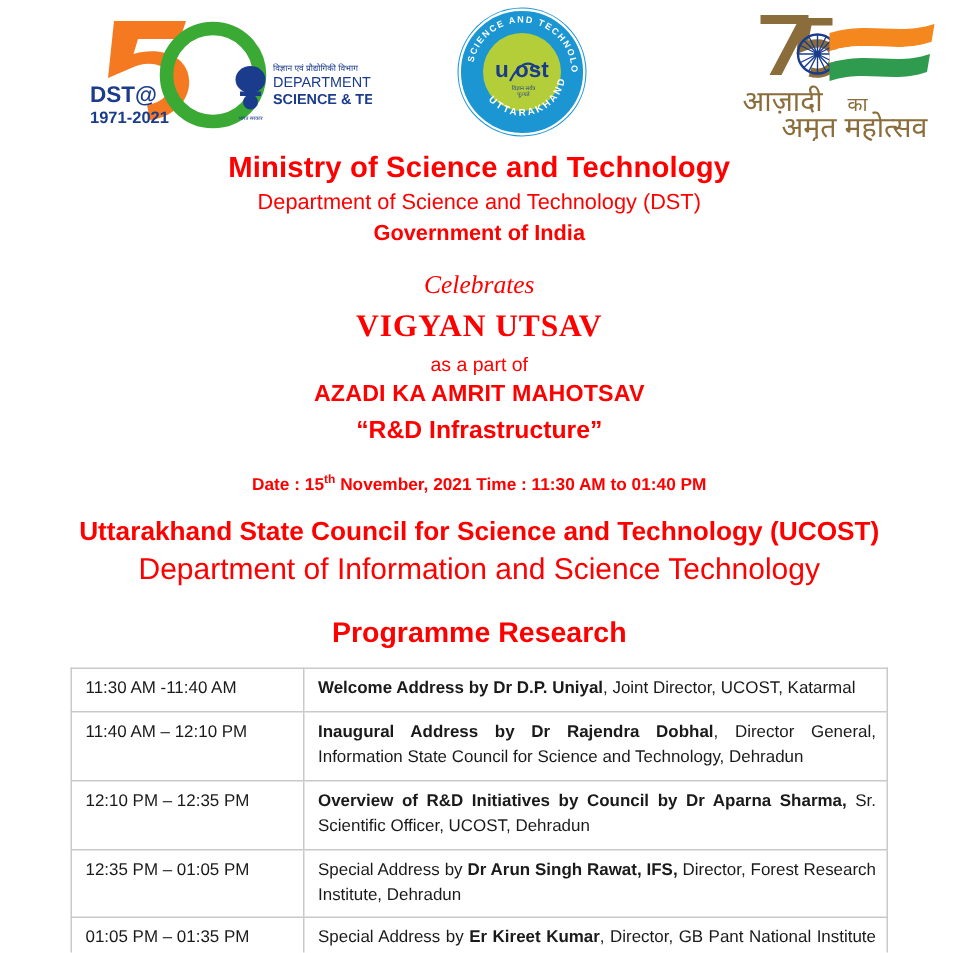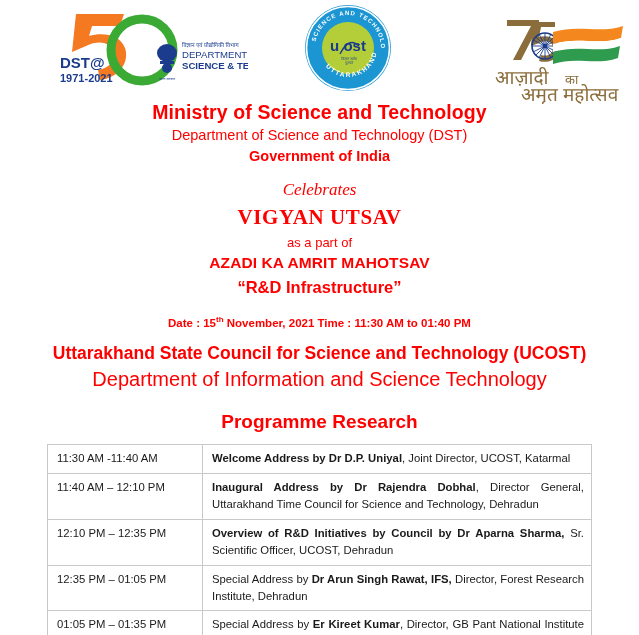--- a/index.html
+++ b/index.html
@@ -24,21 +24,21 @@
   }
 
   .logo {
     position: absolute;
     top: 0;
   }
 
   
   .logo-dst { left: 58px; top: 8px; width: 190px; height: 84px; }
   .logo-ucost { left: 303px; top: 2px; width: 90px; height: 92px; }
-  .logo-amrit { left: 487px; top: 12px; width: 145px; height: 92px; }
+  .logo-amrit { left: 487px; top: 2px; width: 145px; height: 92px; }
 
   
   .headings {
     text-align: center;
     color: #FF0000;
     margin-top: 4px;
   }
   .h-ministry {
     font-size: 19.5px;
     font-weight: bold;
@@ -263,21 +263,21 @@
 
 <div class="sched-wrap">
   <table class="schedule">
     <tbody>
         <tr>
           <td class="time-cell">11:30 AM -11:40 AM</td>
           <td class="desc-cell"><b>Welcome Address by Dr D.P. Uniyal</b><span>, Joint Director, UCOST, Katarmal</span></td>
         </tr>
         <tr>
           <td class="time-cell">11:40 AM – 12:10 PM</td>
-          <td class="desc-cell"><b>Inaugural Address by Dr Rajendra Dobhal</b><span>, Director General, Uttarakhand Time Council for Science and Technology, Dehradun</span></td>
+          <td class="desc-cell"><b>Inaugural Address by Dr Rajendra Dobhal</b><span>, Director General, Information State Council for Science and Technology, Dehradun</span></td>
         </tr>
         <tr>
           <td class="time-cell">12:10 PM – 12:35 PM</td>
           <td class="desc-cell"><b>Overview of R&amp;D Initiatives by Council by Dr Aparna Sharma,</b><span> Sr. Scientific Officer, UCOST, Dehradun</span></td>
         </tr>
         <tr>
           <td class="time-cell">12:35 PM – 01:05 PM</td>
           <td class="desc-cell"><span>Special Address by </span><b>Dr Arun Singh Rawat, IFS,</b><span> Director, Forest Research Institute, Dehradun</span></td>
         </tr>
         <tr>

